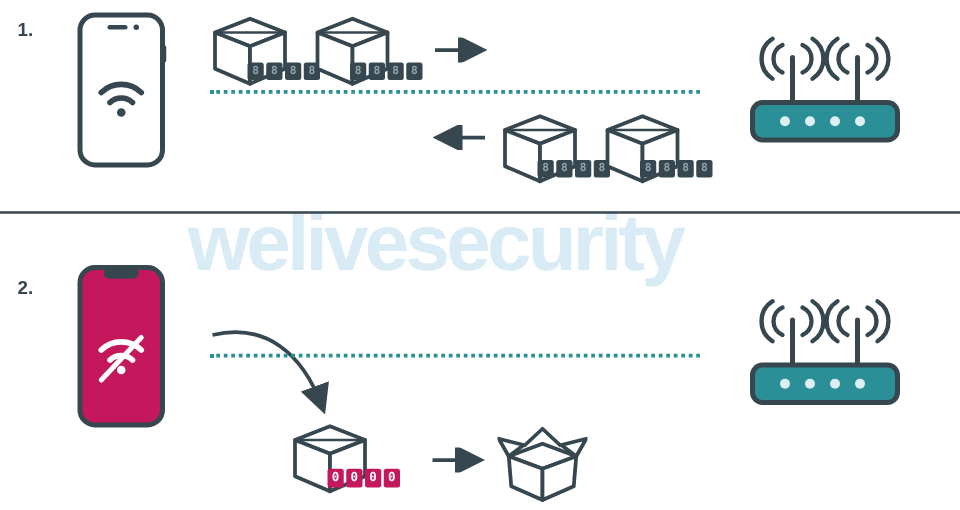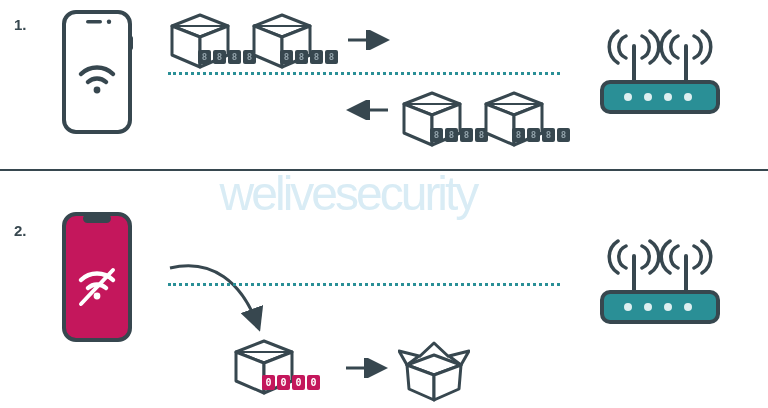--- a/index.html
+++ b/index.html
@@ -4,21 +4,21 @@
 <style>
   html,body{margin:0;padding:0;background:#fff;}
   .canvas{
     position:relative;width:768px;height:408px;background:#ffffff;
     font-family:"Liberation Sans",sans-serif;overflow:hidden;
   }
   .abs{position:absolute;}
   .step-label{font-size:15px;font-weight:700;color:#37474f;z-index:4;}
   .watermark{
     z-index:1;width:696px;text-align:center;
-    font-size:48px;line-height:84px;font-weight:400;letter-spacing:-3px;
+    font-size:64px;line-height:84px;font-weight:700;letter-spacing:-3px;
     color:#d9ecf5;user-select:none;white-space:nowrap;
   }
   .divider{z-index:2;background:#37474f;}
   .dotted{z-index:3;height:0;border-top:3px dotted #2a8f96;}
   .layer{z-index:3;}
   .pkg{z-index:3;}
   .blocks{position:absolute;display:flex;gap:2px;}
   .kb{
     width:13px;height:14px;background:#37474f;border-radius:2px;
     color:#93a3ab;font:700 9px "DejaVu Sans Mono",monospace;

